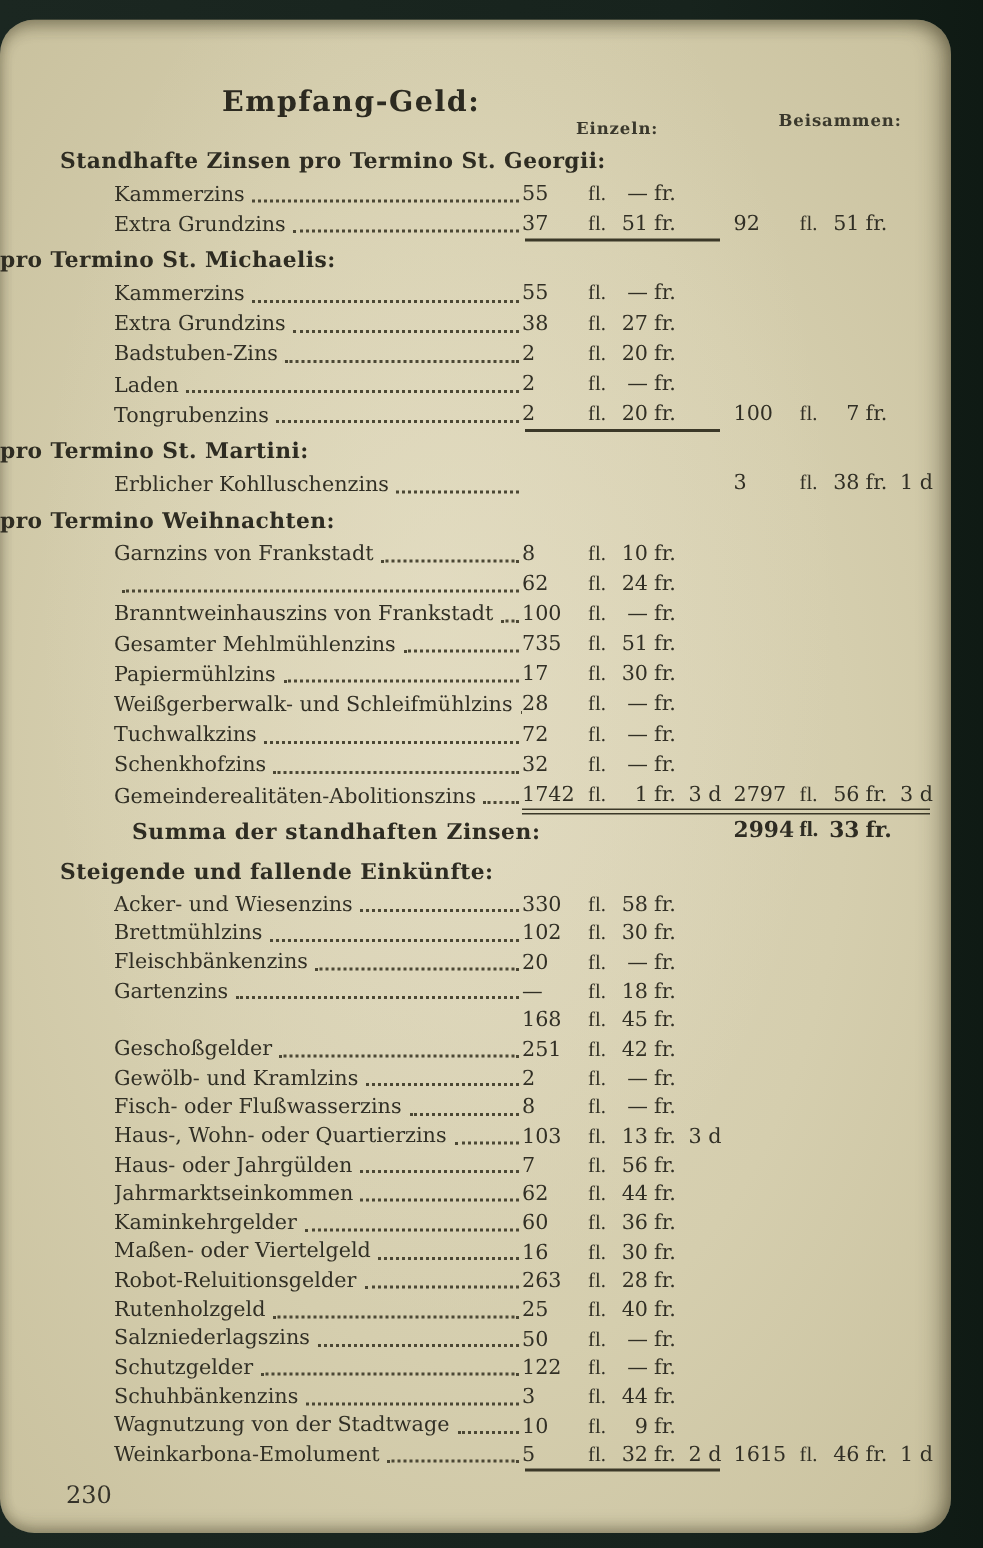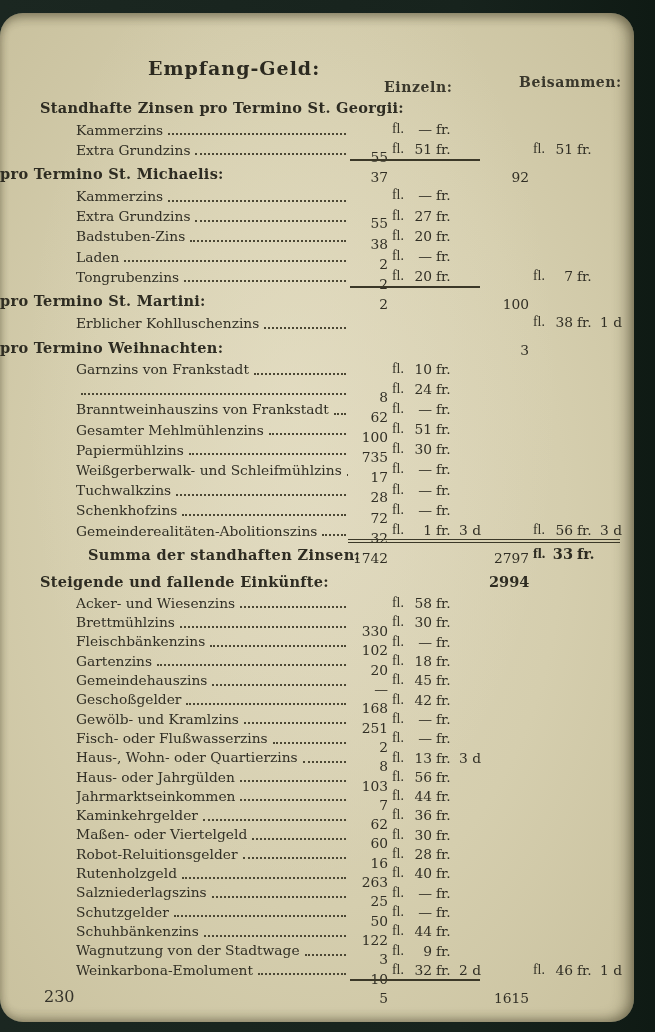--- a/index.html
+++ b/index.html
@@ -23,21 +23,21 @@
       radial-gradient(ellipse at 46% 38%, rgba(232,226,200,.55) 0%, rgba(232,226,200,0) 55%),
       radial-gradient(ellipse at 50% 50%, #dcd5ba 0%, #d5ceae 55%, #c9c19e 100%);
     box-shadow: inset -8px 0 14px rgba(55,50,28,.38), inset 0 5px 9px rgba(55,50,28,.28), inset 0 -4px 8px rgba(55,50,28,.22);
     color:var(--ink);
     border-radius:23px;
   }
   .title{
     position:absolute;left:148px;top:44px;
     font-size:19px;font-weight:bold;letter-spacing:1px;color:#2c2a20;
   }
-  .col-h{position:absolute;font-size:14px;font-weight:bold;letter-spacing:.6px;color:#3a382c;}
+  .col-h{position:absolute;font-size:11px;font-weight:bold;letter-spacing:.6px;color:#3a382c;}
   .col-einzeln{left:384px;top:66px;}
   .col-beisammen{left:519px;top:61px;}
   #ledger{position:absolute;left:0;top:84px;width:100%;}
   .sec-heading{
     height:22px;line-height:22px;margin-top:4px;
     font-weight:bold;font-size:14.5px;color:#2e2c22;letter-spacing:.3px;
   }
   .sec-heading.first{margin-top:0;}
   .sec-heading.align-left{padding-left:40px;}
   .sec-heading.align-center{width:420px;text-align:left;}
@@ -45,21 +45,21 @@
   .row.tight{height:19.3px;}
   .label-line{
     position:absolute;left:76px;width:272px;top:0;bottom:0;
     display:flex;align-items:flex-end;overflow:hidden;
   }
   .row-label{white-space:nowrap;line-height:1.35;}
   .leader{flex:1;min-width:8px;border-bottom:2px dotted var(--dots);margin:0 2px 4px 5px;}
   .amt{position:absolute;top:1px;display:flex;line-height:1.35;white-space:nowrap;}
   .amt.einzeln{left:348px;}
   .amt.beisammen{left:489px;}
-  .a-fl{width:40px;text-align:right;margin-top:28px;}
+  .a-fl{width:40px;}
   .a-unit{width:18px;padding-left:4px;font-family:Liberation Serif, serif;}
   .a-fr{width:22px;text-align:right;}
   .a-unit2{width:18px;padding-left:4px;}
   .a-d{padding-left:5px;min-width:24px;}
   .rule-e::after{
     content:"";position:absolute;left:350px;width:130px;bottom:-2px;
     border-bottom:2px solid var(--rule);
   }
   .rule-f::after{
     content:"";position:absolute;left:348px;width:272px;bottom:-3px;
@@ -383,24 +383,20 @@
           </span>
           <span class="amt einzeln">
             <span class="a-fl">—</span>
             <span class="a-unit">fl.</span>
             <span class="a-fr">18</span>
             <span class="a-unit2">fr.</span>
             <span class="a-d"></span>
           </span>
         </div>
         <div class="row tight">
-          <span class="label-line">
-            <span class="row-label">Gemeindehauszins</span>
-            <span class="leader"></span>
-          </span>
           <span class="amt einzeln">
             <span class="a-fl">168</span>
             <span class="a-unit">fl.</span>
             <span class="a-fr">45</span>
             <span class="a-unit2">fr.</span>
             <span class="a-d"></span>
           </span>
         </div>
         <div class="row tight">
           <span class="label-line">

